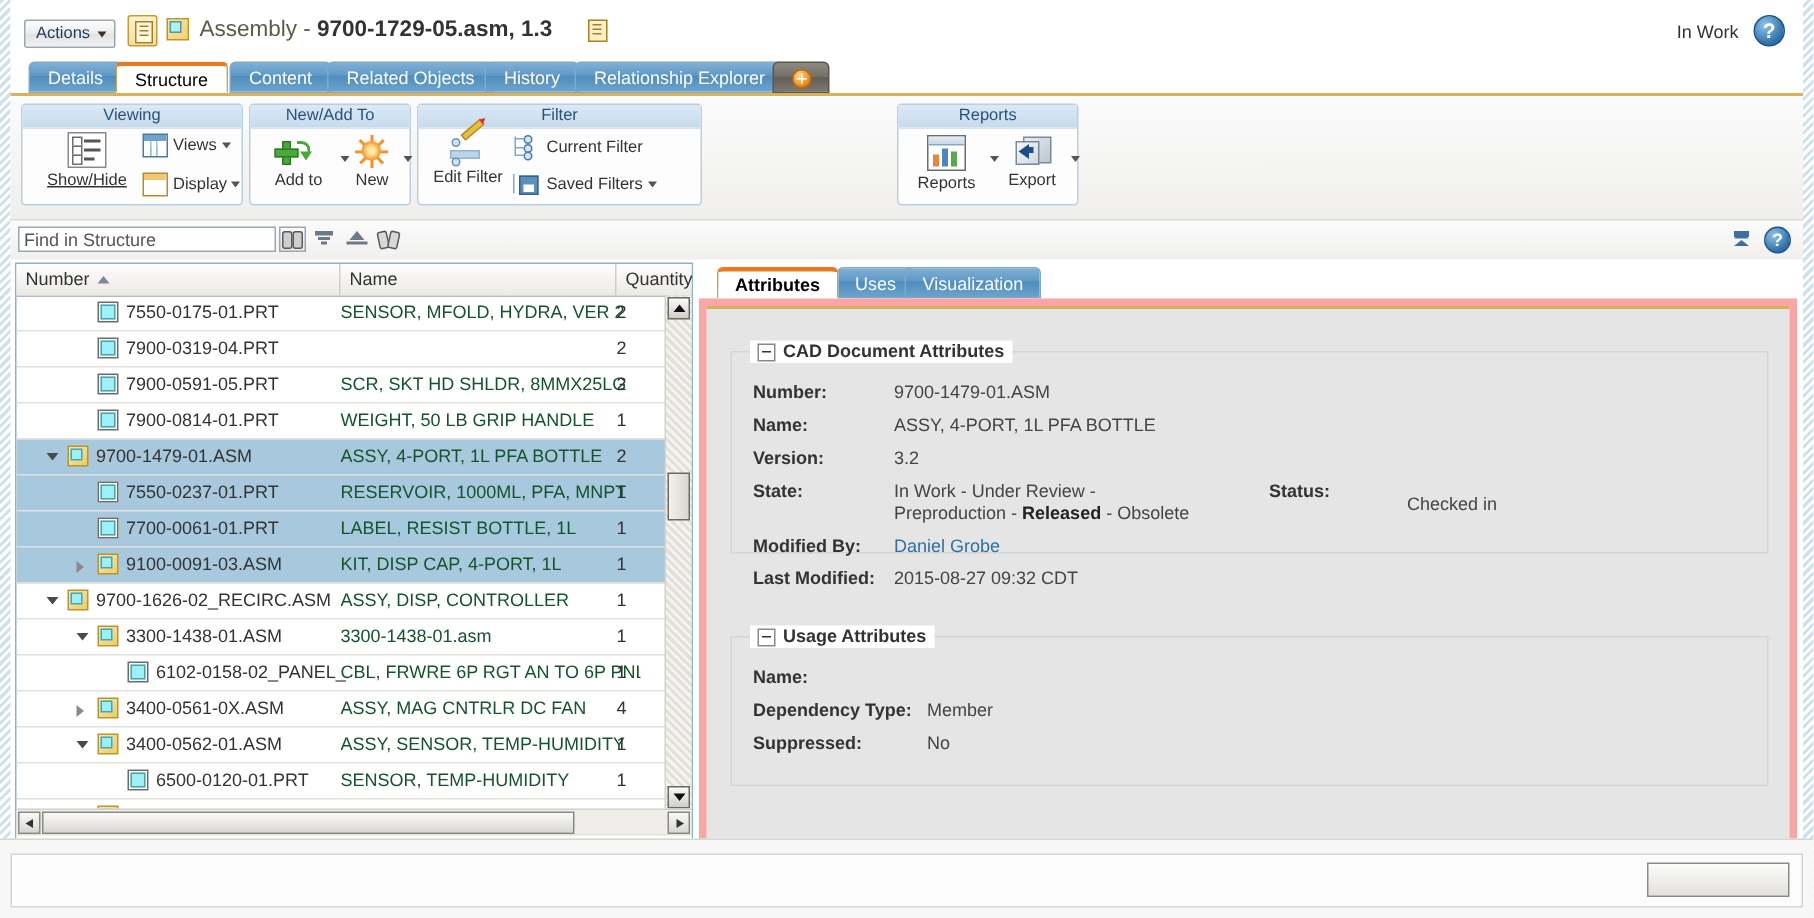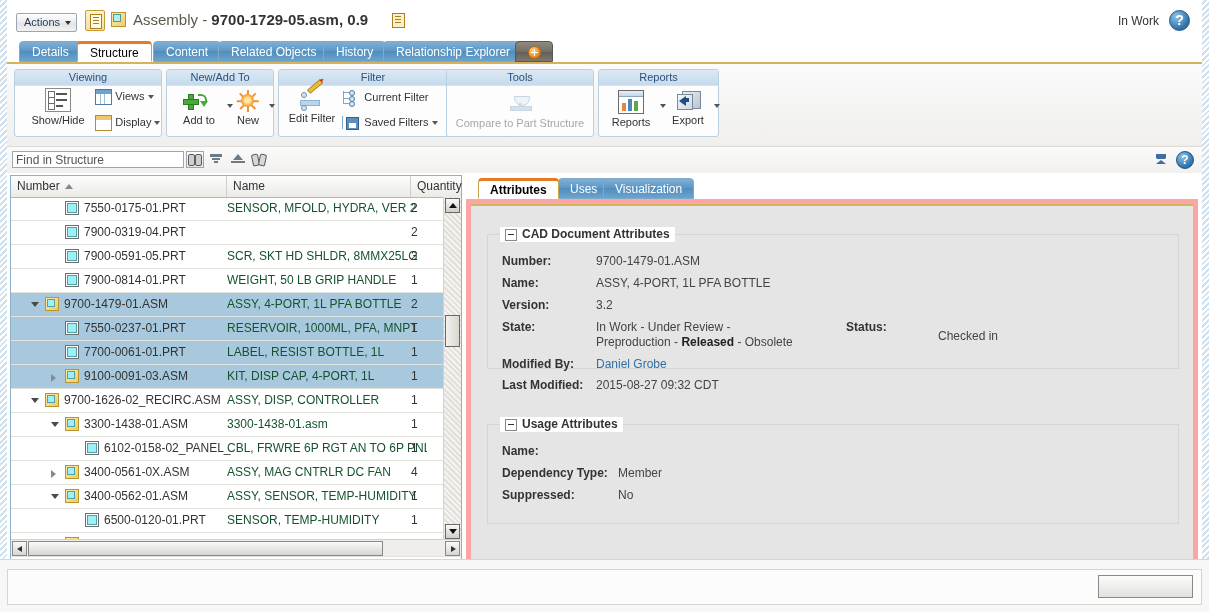--- a/index.html
+++ b/index.html
@@ -438,21 +438,21 @@
 
     <div class="header">
       <div class="actions-btn">
         <span>Actions</span>
         <span class="caret"></span>
       </div>
       <div class="hdr-icon1">
           <span class="inner"></span>
         </div>
       <div class="asm-icon"></div>
-      <div class="hdr-title"><span>Assembly - </span><b>9700-1729-05.asm</b><span class="ver">, 0.9</span></div>
+      <div class="hdr-title"><span>Assembly - </span><b>9700-1729-05.asm</b><span class="ver">, 1.3</span></div>
       <div class="hdr-icon2"></div>
       <div class="inwork">In Work</div>
       <div class="help-icon">?</div>
     </div>
 
     <div class="tabstrip">
       <div class="tab" style="left:12px;"><span>Details</span></div>
       <div class="tab sel" style="left:70px;"><span>Structure</span></div>
       <div class="tab" style="left:146px;"><span>Content</span></div>
       <div class="tab" style="left:211px;"><span>Related Objects</span></div>
@@ -461,21 +461,21 @@
       <div class="tab plus" style="left:508px;">
           <span class="pcircle"></span>
         </div>
     </div>
     <div class="tabrule"></div>
 
     <div class="ribbon">
 
       <div class="rgroup" style="left:7px;width:148px;">
         <div class="gtitle">Viewing</div>
-        <div class="ritem" style="left:8px;top:18px;width:70px;text-align:center;">
+        <div class="ritem" style="left:8px;top:18px;width:70px;text-align:center;text-decoration:underline;">
           <span class="ic ic-showhide"><i></i><i></i><i></i><b></b><b></b><b></b></span>
           <div class="lbl" style="margin-top:2px;">Show/Hide</div>
         </div>
         <div class="ritem" style="left:80px;top:19px;">
           <span class="ic ic-grid"></span>
           <span class="lbl">Views</span><span class="dropcaret"></span>
         </div>
         <div class="ritem" style="left:80px;top:45px;">
           <span class="ic ic-display"></span>
           <span class="lbl">Display</span><span class="dropcaret"></span>
@@ -505,27 +505,20 @@
         <div class="ritem" style="left:62px;top:20px;">
           <span class="ic ic-tree"><span class="tl"></span><span class="tb a"></span><span class="tb b"></span><span class="tb c"></span><span class="tn a"></span><span class="tn b"></span><span class="tn c"></span></span>
           <span class="lbl" style="margin-left:4px;">Current Filter</span>
         </div>
         <div class="ritem" style="left:62px;top:45px;">
           <span class="ic ic-saved"><span class="tl"></span><span class="fl"></span></span>
           <span class="lbl" style="margin-left:4px;">Saved Filters</span><span class="dropcaret"></span>
         </div>
       </div>
 
-      <div class="rgroup" style="left:439px;width:148px;">
-        <div class="gtitle">Tools</div>
-        <div class="ritem dis" style="left:0;top:22px;width:146px;text-align:center;">
-          <span class="ic ic-compare"><span class="bowl"></span><span class="stem"></span><span class="base"></span></span>
-          <div class="lbl" style="margin-top:3px;">Compare to Part Structure</div>
-        </div>
-      </div>
 
       <div class="rgroup" style="left:591px;width:121px;">
         <div class="gtitle">Reports</div>
         <div class="ritem" style="left:6px;top:20px;width:52px;text-align:center;">
           <span class="ic ic-reports"><span class="b1"></span><span class="b2"></span><span class="b3"></span></span>
           <div class="lbl" style="margin-top:2px;">Reports</div>
         </div>
         <span class="dropcaret" style="position:absolute;left:58px;top:34px;"></span>
         <div class="ritem" style="left:66px;top:20px;width:46px;text-align:center;">
           <span class="ic ic-export"><span class="mon"></span><span class="mon2"></span><span class="ar"></span><span class="ar2"></span></span>

